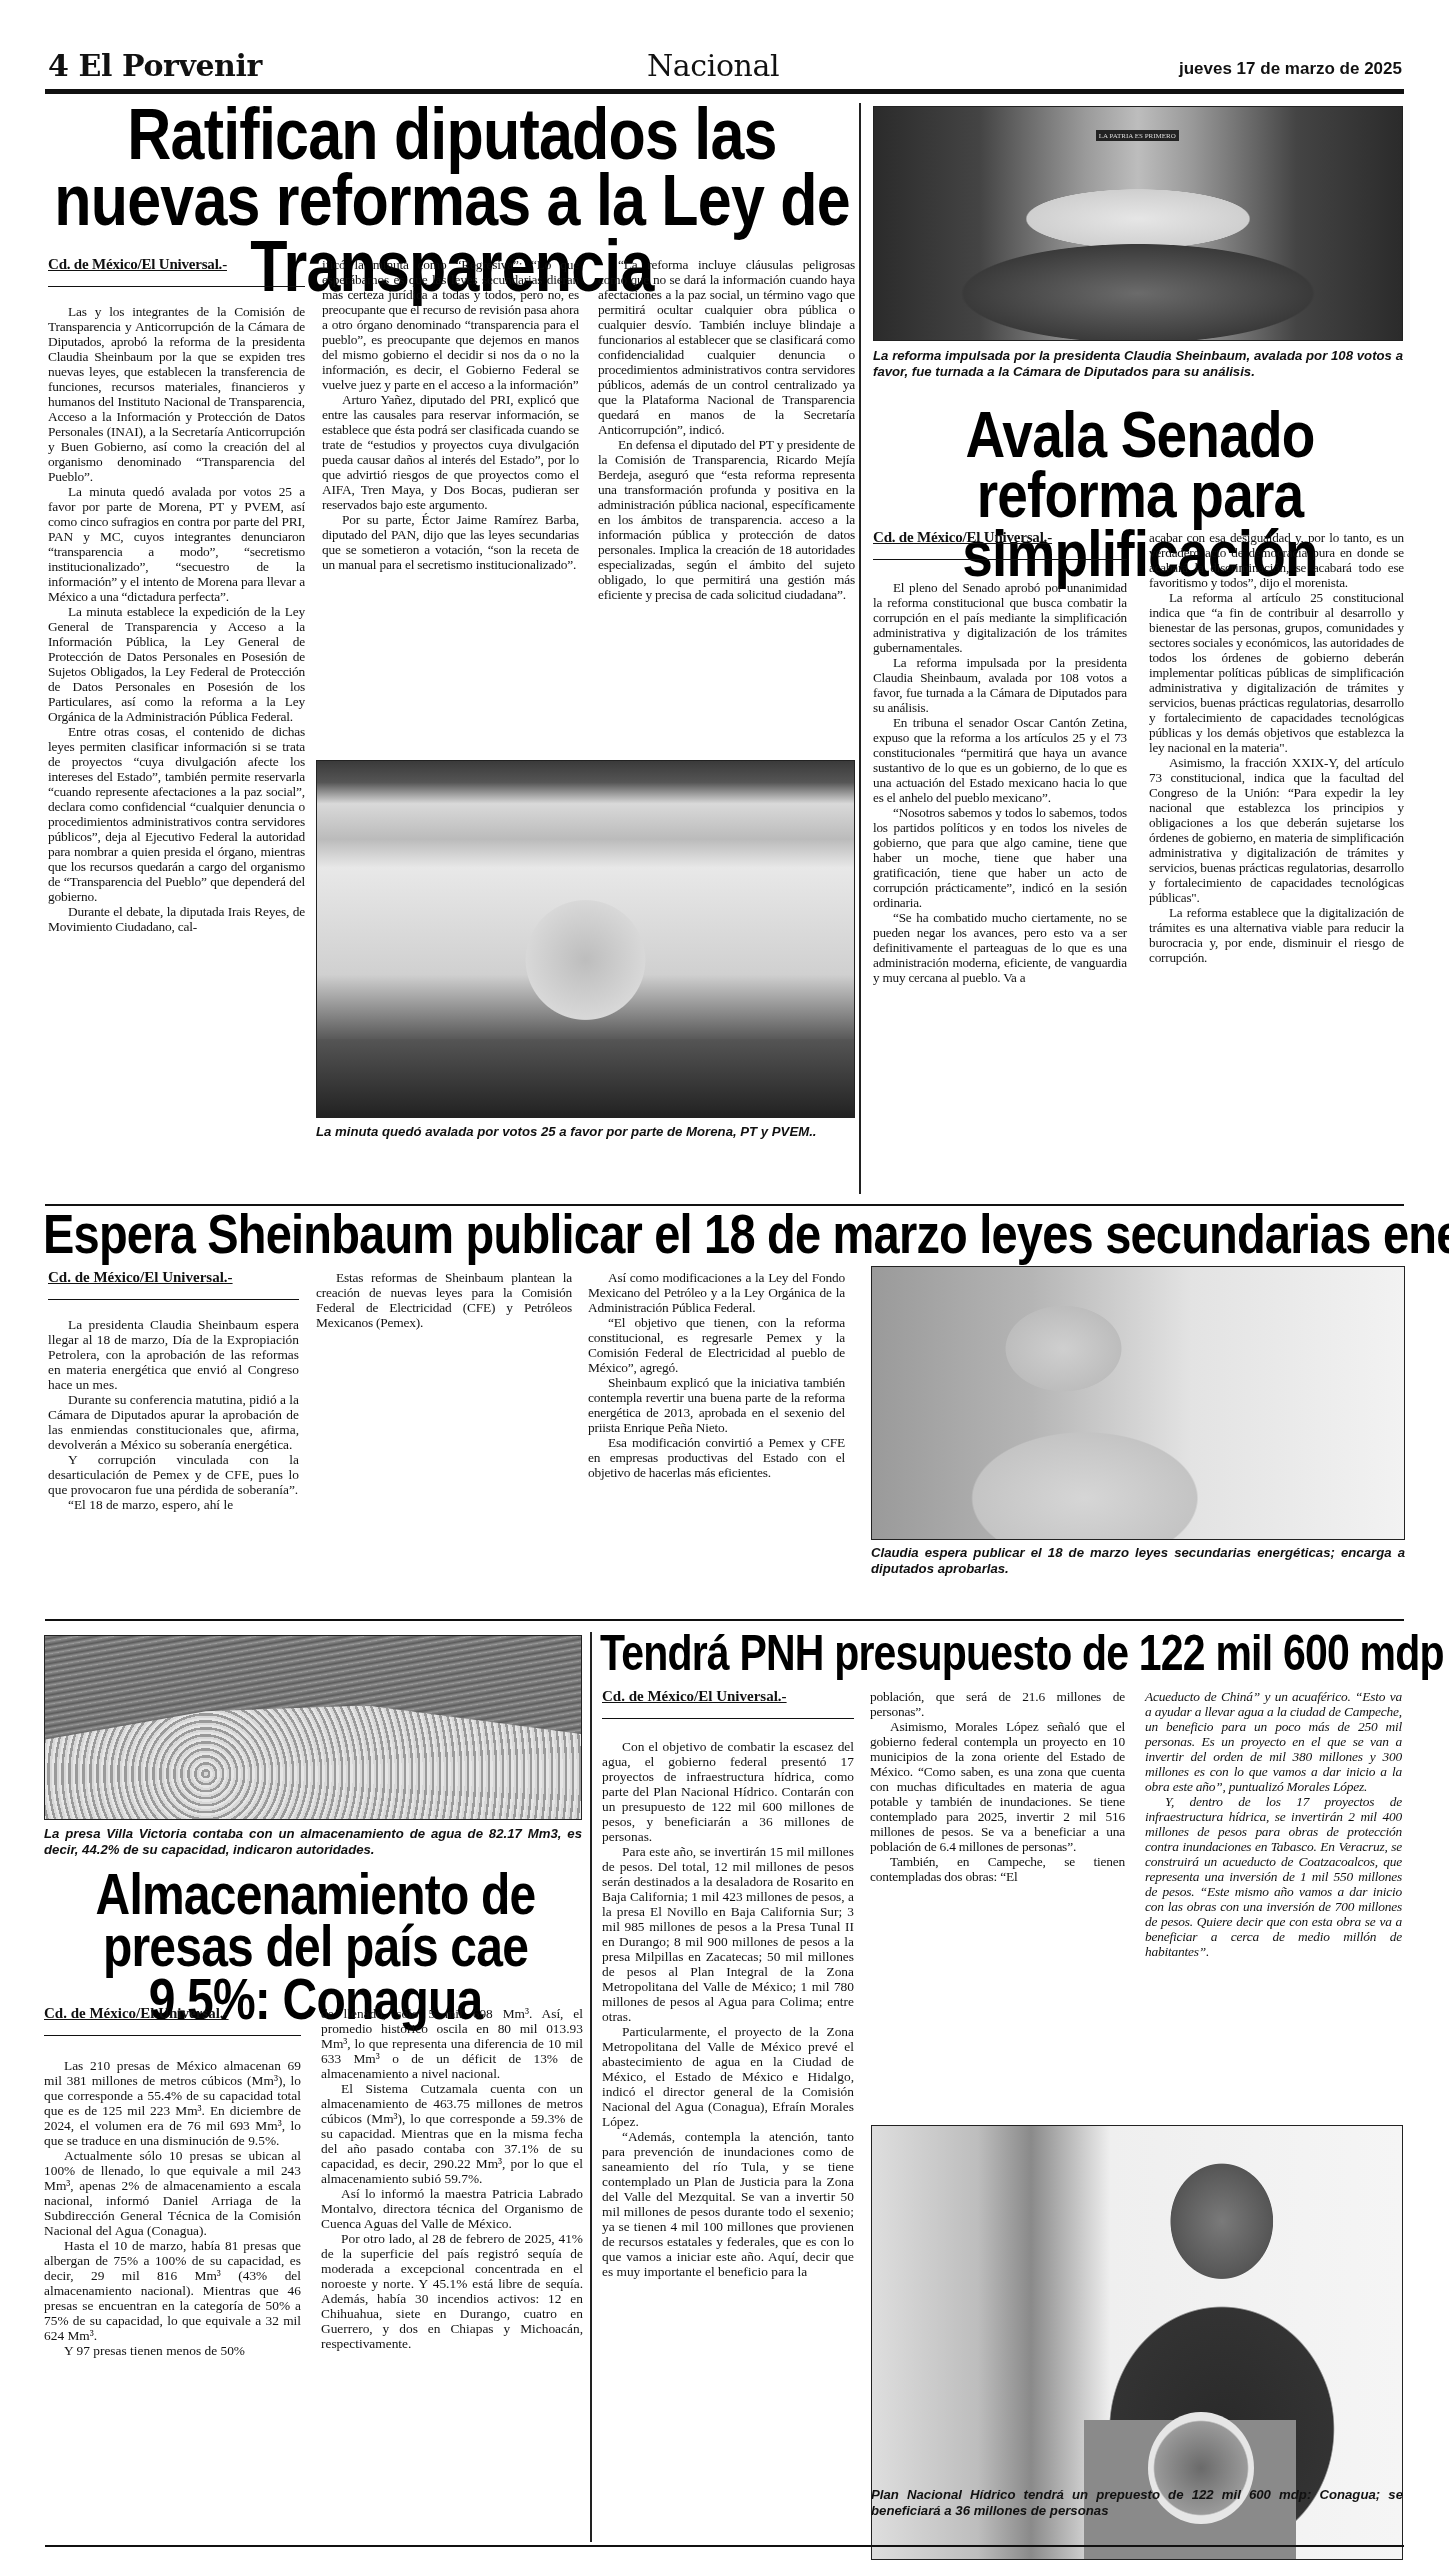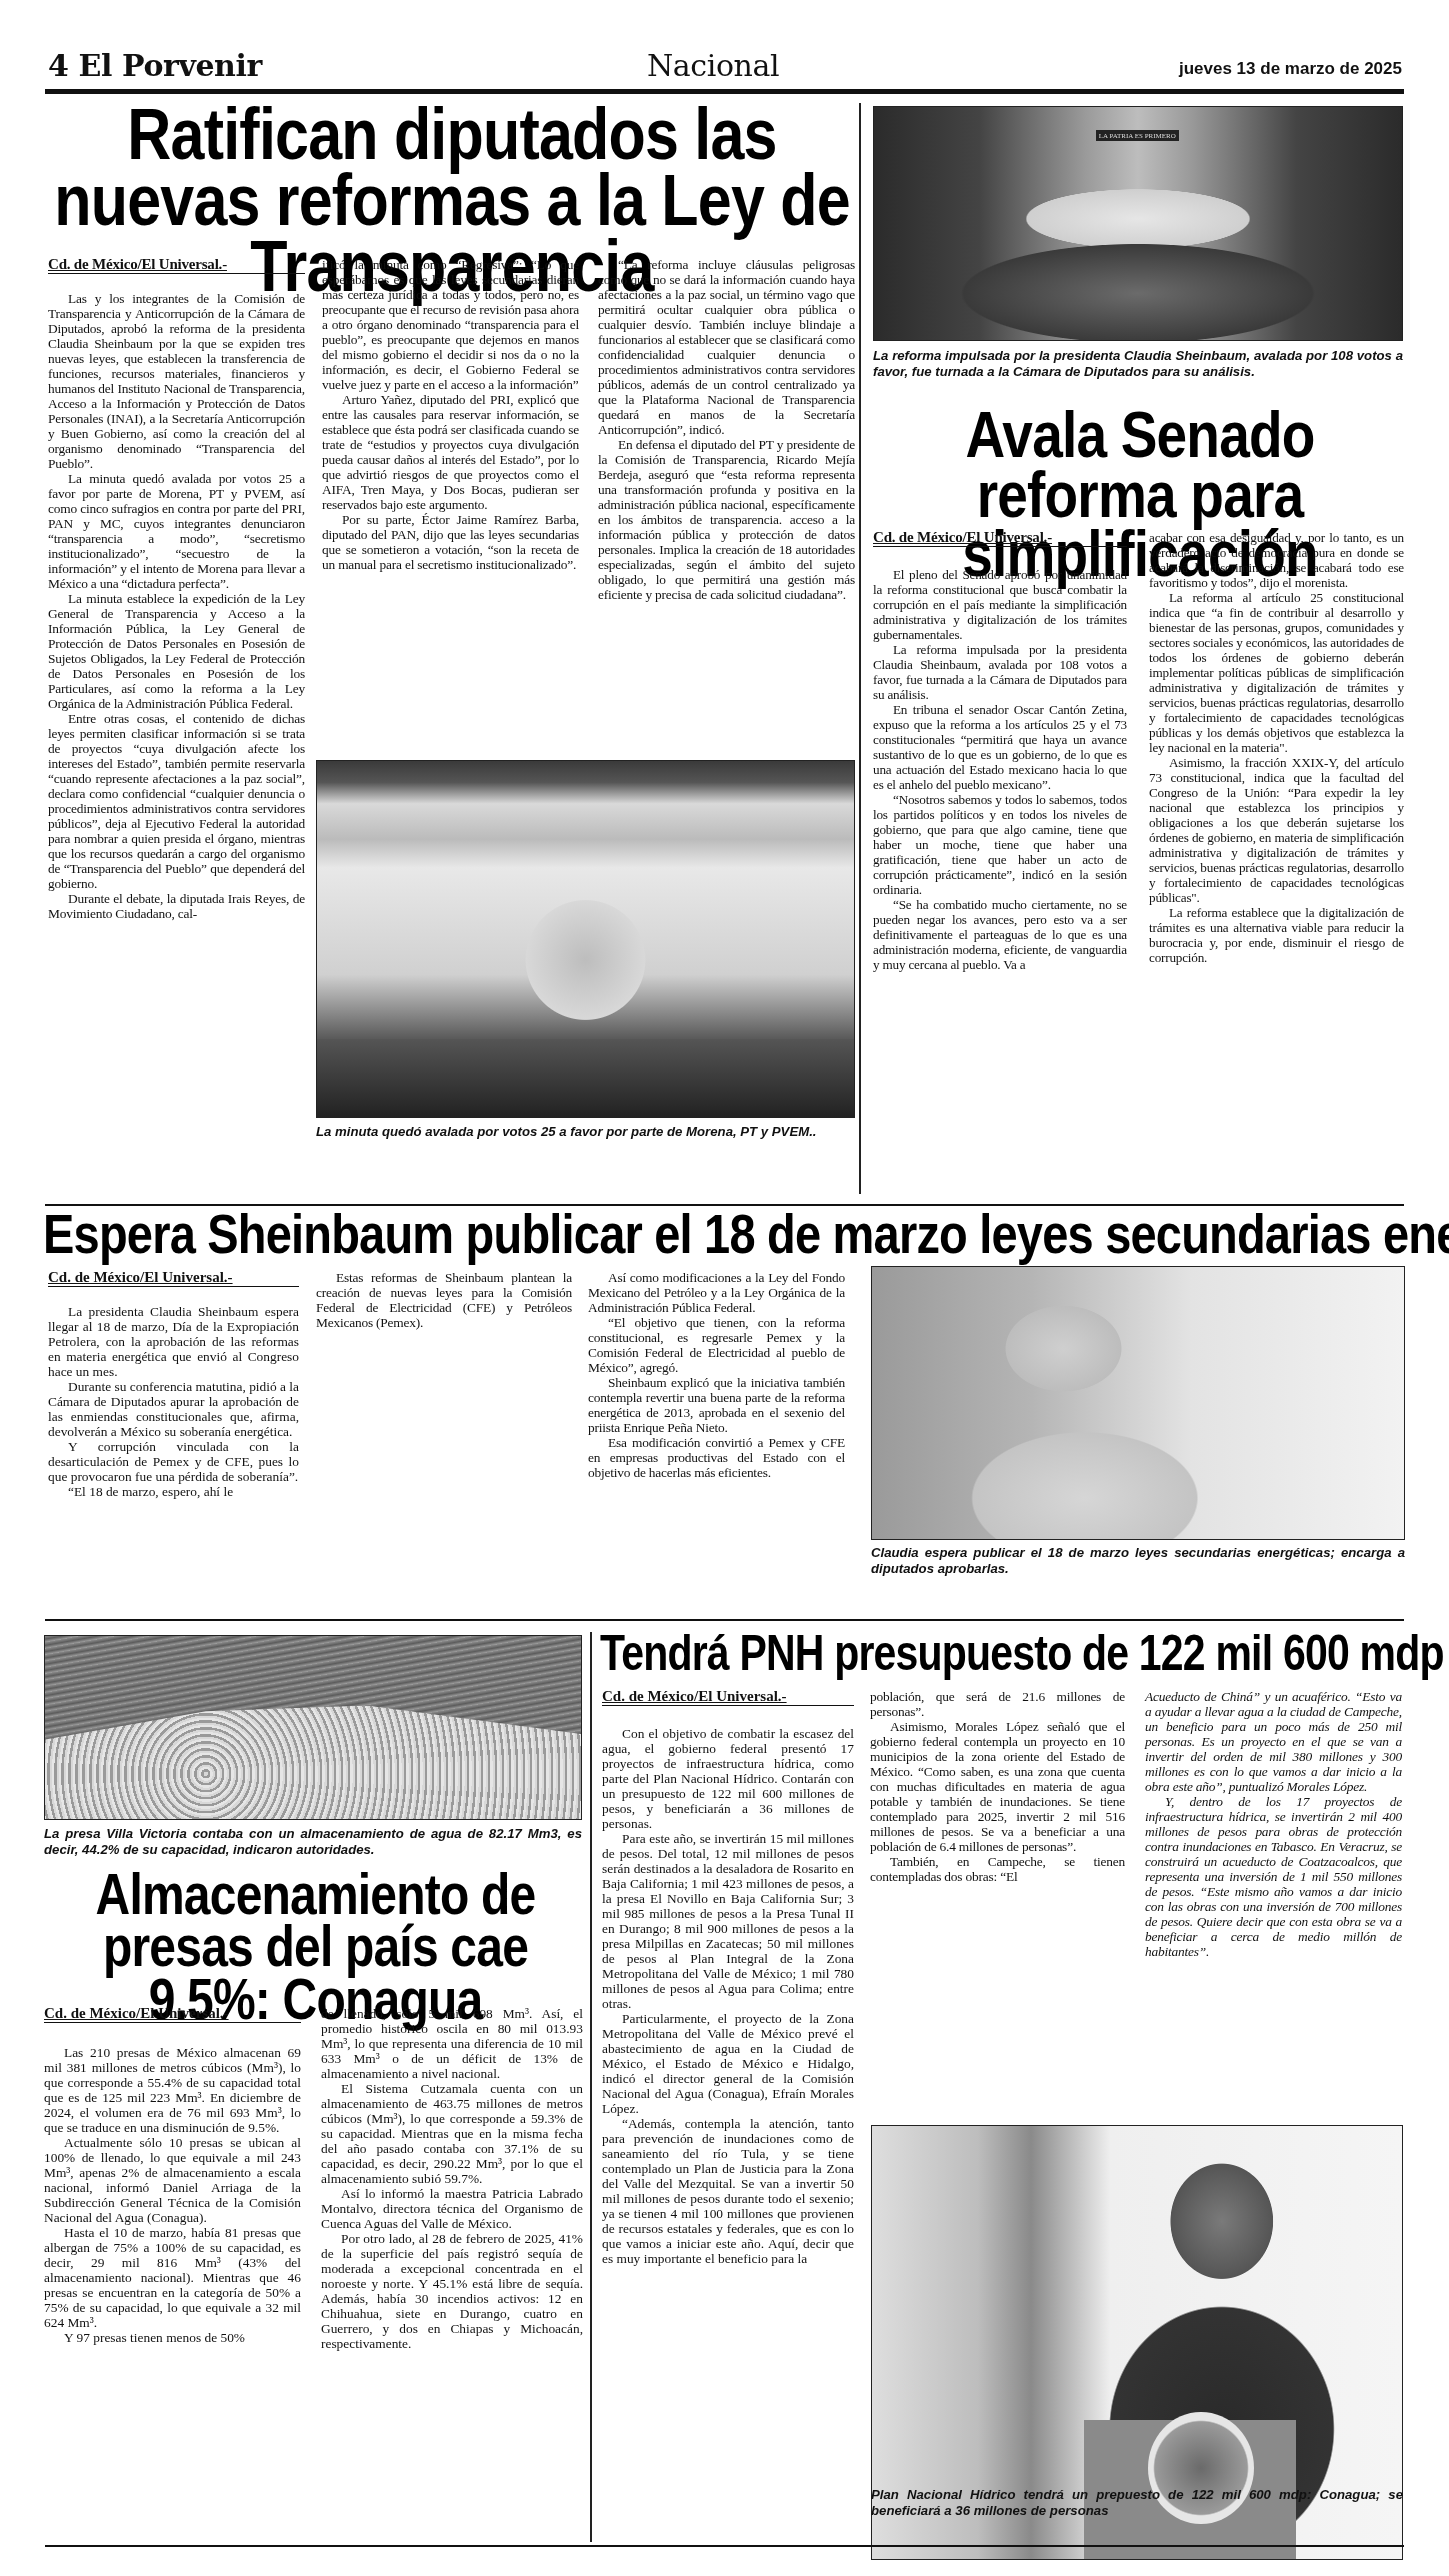--- a/index.html
+++ b/index.html
@@ -15,21 +15,21 @@
 
   
   .hl { font-family: "Liberation Sans", sans-serif; font-weight: bold; color: #000; line-height: 0.92; letter-spacing: -0.8px; transform-origin: left top; text-align: center; }
   .hl1 { left: 43px; top: 101px; width: 818px; font-size: 61px; transform: scaleY(1.18); }
   .hl2 { left: 871px; top: 405px; width: 538px; font-size: 55px; transform: scaleY(1.18); }
   .hl3 { left: 43px; top: 1208px; width: 1364px; font-size: 47px; transform: scaleY(1.18); white-space: nowrap; }
   .hl4 { left: 600px; top: 1632px; width: 806px; font-size: 41px; transform: scaleY(1.2); white-space: nowrap; }
   .hl5 { left: 43px; top: 1868px; width: 545px; font-size: 48px; transform: scaleY(1.2); }
 
   
-  .dateline { font-family: "Liberation Serif", serif; font-weight: bold; font-size: 15px; text-decoration: underline; border-bottom: 1.6px solid #111; padding-bottom: 1px; display: block; }
+  .dateline { font-family: "Liberation Serif", serif; font-weight: bold; font-size: 15px; text-decoration: underline; border-bottom: 1.6px solid #111; padding-bottom: 14px; display: block; }
 
   
   .col { font-size: 13.4px; line-height: 15px; text-align: justify; hyphens: auto; }
   .col p { text-indent: 20px; }
   .col p.noindent { text-indent: 0; }
   .narrow { font-family: "Liberation Serif", serif; letter-spacing: -0.2px; }
 
   
   .photo { border: 1.6px solid #222; overflow: hidden; }
   .caption { font-family: "Liberation Sans", sans-serif; font-style: italic; font-weight: bold; font-size: 13.2px; line-height: 15.6px; color: #111; text-align: justify; }
@@ -55,21 +55,21 @@
   .ph-conagua { background:
       radial-gradient(ellipse 16% 22% at 66% 22%, #7a7a7a 0%, #555 60%, transparent 61%),
       radial-gradient(ellipse 30% 40% at 66% 70%, #2a2a2a 0%, #333 70%, transparent 71%),
       linear-gradient(90deg, #dedede 0%, #bdbdbd 20%, #8a8a8a 30%, #efefef 45%, #f5f5f5 100%); }
 </style>
 </head>
 <body>
 
 <div class="abs mast-left">4 El Porvenir</div>
 <div class="abs mast-center">Nacional</div>
-<div class="abs mast-date">jueves 13 de marzo de 2025</div>
+<div class="abs mast-date">jueves 17 de marzo de 2025</div>
 <div class="abs mast-rule"></div>
 
 <div class="abs hl hl1">Ratifican diputados las nuevas reformas a la Ley de Transparencia</div>
 
 <div class="abs col narrow" style="left:48px; top:257px; width:257px;">
   <span class="dateline" style="width:257px;">Cd. de México/El Universal.-</span>
   <div style="height:17px"></div>
   <p>Las y los integrantes de la Comisión de Transparencia y Anticorrupción de la Cámara de Diputados, aprobó la reforma de la presidenta Claudia Sheinbaum por la que se expiden tres nuevas leyes, que establecen la transferencia de funciones, recursos materiales, financieros y humanos del Instituto Nacional de Transparencia, Acceso a la Información y Protección de Datos Personales (INAI), a la Secretaría Anticorrupción y Buen Gobierno, así como la creación del al organismo denominado “Transparencia del Pueblo”.</p>
   <p>La minuta quedó avalada por votos 25 a favor por parte de Morena, PT y PVEM, así como cinco sufragios en contra por parte del PRI, PAN y MC, cuyos integrantes denunciaron “transparencia a modo”, “secretismo institucionalizado”, “secuestro de la información” y el intento de Morena para llevar a México a una “dictadura perfecta”.</p>
   <p>La minuta establece la expedición de la Ley General de Transparencia y Acceso a la Información Pública, la Ley General de Protección de Datos Personales en Posesión de Sujetos Obligados, la Ley Federal de Protección de Datos Personales en Posesión de los Particulares, así como la reforma a la Ley Orgánica de la Administración Pública Federal.</p>

